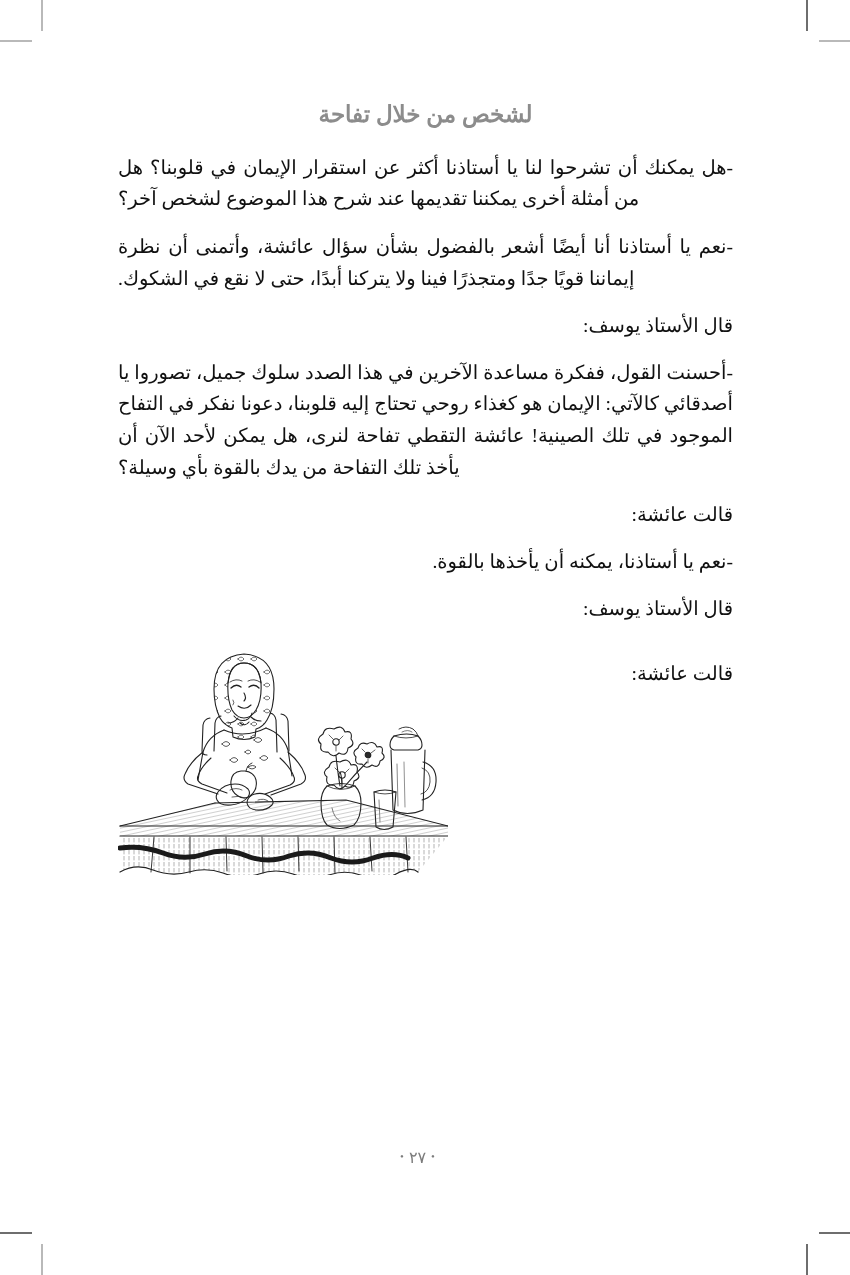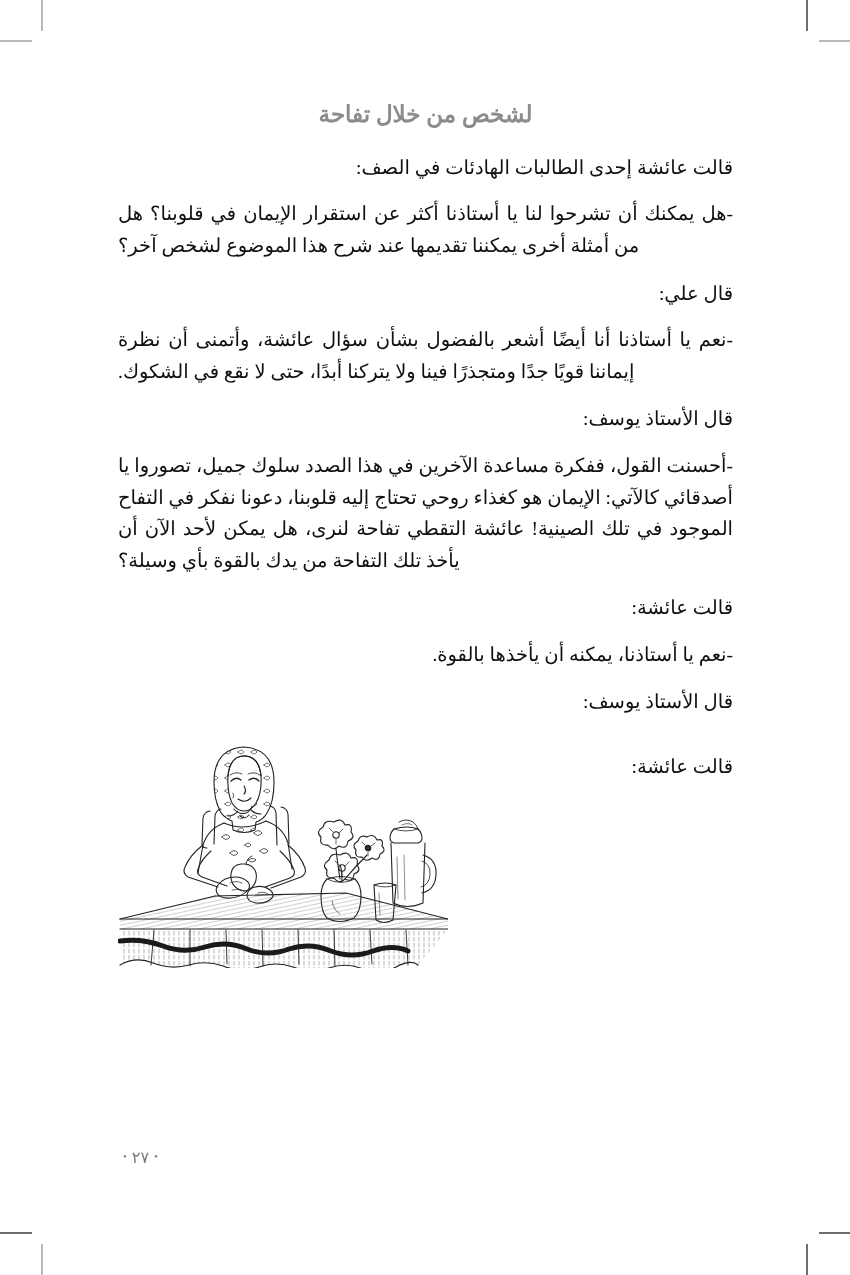--- a/index.html
+++ b/index.html
@@ -100,21 +100,21 @@
   }
 
   .illustration { display: block; }
 
   
   .folio {
     position: absolute;
     left: 0;
     right: 16px;
     top: 1048px;
-    text-align: left;
+    text-align: center;
     color: #7c7c7c;
     font-size: 16px;
     letter-spacing: 2px;
     direction: rtl;
   }
   .folio .dot {
     font-size: 11px;
     vertical-align: 3px;
     padding: 0 5px;
   }
@@ -128,24 +128,22 @@
 <div class="crop h crop-tr-h"></div>
 <div class="crop v crop-bl-v"></div>
 <div class="crop h dark crop-bl-h"></div>
 <div class="crop v dark crop-br-v"></div>
 <div class="crop h dark crop-br-h"></div>
 
 <div class="page">
 
   <h1 class="chapter-title">لشخص من خلال تفاحة</h1>
 
-  <p class="para speaker">قالت عائشة إحدى الطالبات الهادئات في الصف:</p>
   <p class="para">-هل يمكنك أن تشرحوا لنا يا أستاذنا أكثر عن استقرار الإيمان في قلوبنا؟ هل من أمثلة أخرى يمكننا تقديمها عند شرح هذا الموضوع لشخص آخر؟</p>
 
-  <p class="para speaker">قال علي:</p>
   <p class="para">-نعم يا أستاذنا أنا أيضًا أشعر بالفضول بشأن سؤال عائشة، وأتمنى أن نظرة إيماننا قويًا جدًا ومتجذرًا فينا ولا يتركنا أبدًا، حتى لا نقع في الشكوك.</p>
 
   <p class="para speaker">قال الأستاذ يوسف:</p>
   <p class="para">-أحسنت القول، ففكرة مساعدة الآخرين في هذا الصدد سلوك جميل، تصوروا يا أصدقائي كالآتي: الإيمان هو كغذاء روحي تحتاج إليه قلوبنا، دعونا نفكر في التفاح الموجود في تلك الصينية! عائشة التقطي تفاحة لنرى، هل يمكن لأحد الآن أن يأخذ تلك التفاحة من يدك بالقوة بأي وسيلة؟</p>
 
   <p class="para speaker">قالت عائشة:</p>
   <p class="para tail">-نعم يا أستاذنا، يمكنه أن يأخذها بالقوة.</p>
 
   <p class="para speaker">قال الأستاذ يوسف:</p>
 

